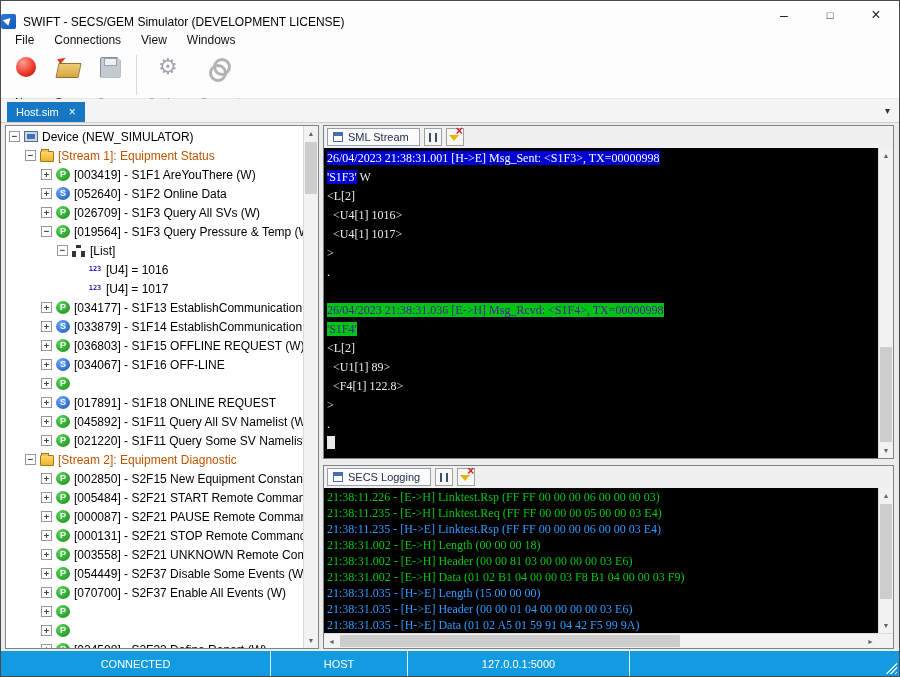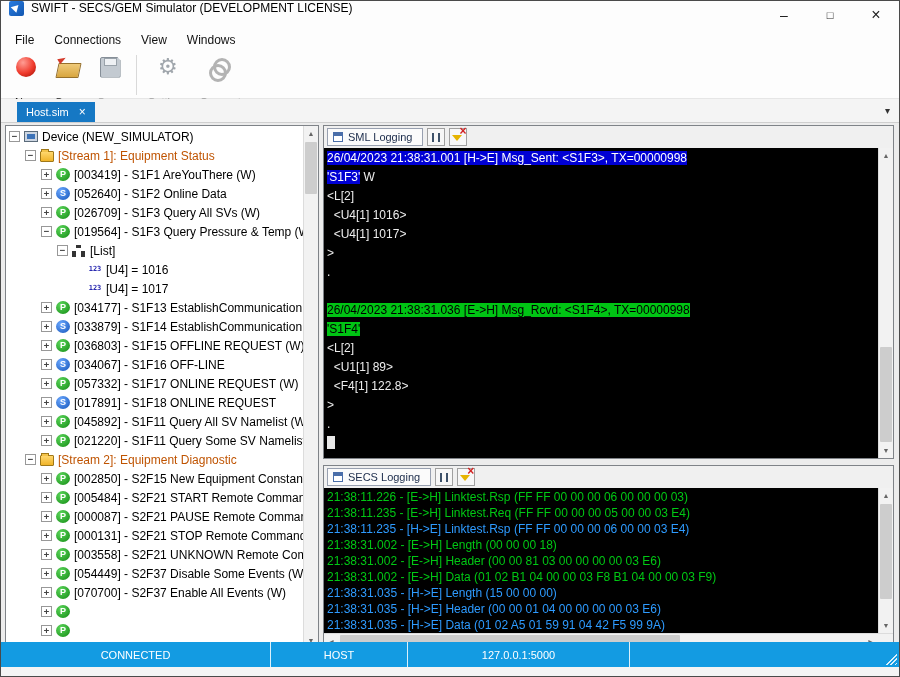--- a/index.html
+++ b/index.html
@@ -4,21 +4,21 @@
 <style>
   *{margin:0;padding:0;box-sizing:border-box}
   html,body{width:900px;height:677px;overflow:hidden;font-family:"Liberation Sans",sans-serif;background:#777}
   :root{
     --accent-blue:#1678c4; --status-bar-blue:#139be2; --sml-sent-bg:#0000d4; --sml-rcvd-bg:#00c414;
     --secs-green:#00c814; --secs-blue:#2e9bff; --stream-text:#bf5300; --terminal-bg:#000;
   }
   .window{position:relative;width:900px;height:677px;background:#f4f4f4;border:1px solid #4a4a4a;overflow:hidden}
 
   
-  .titlebar{position:absolute;top:0;left:0;right:0;height:28px;background:#fdfdfd;display:flex;align-items:flex-start;padding-left:8px}
+  .titlebar{position:absolute;top:0;left:0;right:0;height:28px;background:#fdfdfd;display:flex;align-items:flex-end;}
   .app-icon{width:15px;height:15px;background:linear-gradient(135deg,#2a7de1,#1257b0);border-radius:2px;position:relative;margin-right:7px;flex:0 0 15px}
   .app-icon::before{content:"";position:absolute;left:3px;top:3px;width:0;height:0;border-left:4px solid transparent;border-right:4px solid transparent;border-bottom:7px solid #fff;transform:rotate(45deg)}
   .title-text{font-size:12px;color:#000;white-space:nowrap}
   .win-controls{margin-left:auto;display:flex;height:100%}
   .win-btn{width:46px;height:100%;display:flex;align-items:center;justify-content:center;color:#222}
   .win-min{font-size:14px}.win-max{font-size:11px}.win-close{font-size:16px}
 
   
   .menubar{position:absolute;top:28px;left:0;right:0;height:22px;background:#fdfdfd;display:flex;align-items:center;padding-left:4px}
   .menu-item{padding:0 10px;font-size:12px;line-height:22px;color:#111}
@@ -35,21 +35,21 @@
   .icon-open::after{content:"";position:absolute;top:2px;left:3px;width:0;height:0;border:3px solid transparent;border-left:8px solid #d43a2a;transform:rotate(-30deg)}
   .icon-save::before{content:"";width:19px;height:19px;background:#c3cad1;border:1px solid #868f98;border-radius:2px;clip-path:polygon(0 0,82% 0,100% 18%,100% 100%,0 100%)}
   .icon-save::after{content:"";position:absolute;width:11px;height:6px;background:#eef1f4;border:1px solid #99a2aa;top:4px}
   .icon-settings::before{content:"\2699";font-family:"DejaVu Sans",sans-serif;font-size:22px;color:#a0a6ac;line-height:1}
   .icon-connect::before,.icon-connect::after{content:"";width:12px;height:12px;border:3px solid #b3b3b3;border-radius:50%;position:absolute}
   .icon-connect::before{left:2px;top:10px}.icon-connect::after{right:2px;top:4px}
   .icon-disconnect::before,.icon-disconnect::after{content:"";width:12px;height:12px;border:3px solid #d23333;border-radius:50%;position:absolute}
   .icon-disconnect::before{left:0;top:11px}.icon-disconnect::after{right:0;top:3px}
 
   
-  .tabbar{position:absolute;top:98px;left:0;right:0;height:24px;background:#f4f4f4;display:flex;align-items:flex-end;padding-left:16px;border-bottom:1px solid #cfcfcf}
+  .tabbar{position:absolute;top:98px;left:0;right:0;height:24px;background:#f4f4f4;display:flex;align-items:flex-end;padding-left:6px;border-bottom:1px solid #cfcfcf}
   .doc-tab{height:20px;background:var(--accent-blue);color:#fff;display:flex;align-items:center;padding:0 9px;font-size:11px;gap:10px}
   .tab-close{font-size:12px;color:#fff;line-height:1}
   .tab-overflow{margin-left:auto;margin-right:9px;font-size:10px;color:#333;align-self:center}
 
   
   .main{position:absolute;top:122px;left:0;right:0;bottom:25px;background:#ececec}
   .tree-panel{position:absolute;left:4px;top:2px;bottom:2px;width:314px;background:#fff;border:1px solid #7f8388;display:flex}
   .tree{flex:1;overflow:hidden;padding-top:1px}
   .tree-row{height:19px;display:flex;align-items:center;gap:4px;white-space:nowrap;overflow:hidden;font-size:12px;color:#000}
   .tree-row.stream .tree-label{color:var(--stream-text)}
@@ -88,32 +88,32 @@
   .panel-tab{display:flex;align-items:center;gap:5px;background:#fbfbfb;border:1px solid #98a0b0;padding:0 10px 1px 5px;font-size:11px;color:#1b2b4a;height:18px}
   .ptab-icon{width:10px;height:10px;border:1px solid #4a6ea9;background:#fff;position:relative;flex:0 0 10px}
   .ptab-icon::before{content:"";position:absolute;top:0;left:0;right:0;height:3px;background:#4a6ea9}
   .mini-btn{width:18px;height:18px;border:1px solid #a0a0a0;background:#f7f7f7;display:flex;align-items:center;justify-content:center;position:relative}
   .icon-pause{width:8px;height:9px;border-left:2px solid #3c5068;border-right:2px solid #3c5068}
   .icon-clearlog{position:relative;width:12px;height:12px}
   .icon-clearlog::before{content:"";position:absolute;left:0;top:4px;border-left:5px solid transparent;border-right:5px solid transparent;border-top:6px solid #e6b400}
   .icon-clearlog::after{content:"\00d7";position:absolute;right:-2px;top:-6px;color:#d22222;font:bold 12px/12px "Liberation Sans",sans-serif}
 
   .term-wrap{flex:1;display:flex;min-height:0;background:var(--terminal-bg)}
-  .terminal{flex:1;background:var(--terminal-bg);overflow:hidden;padding:1px 3px;font-family:Liberation Sans, sans-serif;white-space:pre}
+  .terminal{flex:1;background:var(--terminal-bg);overflow:hidden;padding:1px 3px;font-family:Liberation Serif, serif;white-space:pre}
   .sml-term{font-size:12px;line-height:19px}
   .seg.plain{color:#ededed}
   .seg.sent{background:var(--sml-sent-bg);color:#fff}
-  .seg.rcvd{background:var(--sml-rcvd-bg);color:#000000}
+  .seg.rcvd{background:var(--sml-rcvd-bg);color:#4c1d95}
   .cursor{display:inline-block;width:8px;height:13px;background:#e8e8e8;vertical-align:-2px}
   .secs-term{font-size:12px;line-height:16px}
   .secs-term .line.eh{color:var(--secs-green)}
   .secs-term .line.he{color:var(--secs-blue)}
 
   
-  .statusbar{position:absolute;left:0;right:0;bottom:9px;height:25px;background:var(--status-bar-blue);display:flex;color:#fff;font-size:11px}
+  .statusbar{position:absolute;left:0;right:0;bottom:0;height:25px;background:var(--status-bar-blue);display:flex;color:#fff;font-size:11px}
   .status-sec{display:flex;align-items:center;justify-content:center;border-right:1px solid rgba(255,255,255,.85);height:100%;white-space:nowrap}
   .sec0{width:270px}.sec1{width:137px}.sec2{width:131px}.sec3{width:222px}
   .sec4{flex:1;border-right:none;position:relative}
   .grip{position:absolute;right:2px;bottom:2px;width:13px;height:13px;
     background:linear-gradient(135deg,transparent 0 55%,rgba(255,255,255,.85) 55% 62%,transparent 62% 72%,rgba(255,255,255,.85) 72% 79%,transparent 79% 89%,rgba(255,255,255,.85) 89% 96%,transparent 96%)}
 </style>
 </head>
 <body>
 
 <div class="window">
@@ -232,21 +232,20 @@
             <span class="tree-label">[036803] - S1F15 OFFLINE REQUEST (W)</span>
           </div>
           <div class="tree-row" style="padding-left: 35px;">
             <span class="exp">+</span>
             <span class="node-icon icon-s">S</span>
             <span class="tree-label">[034067] - S1F16 OFF-LINE</span>
           </div>
           <div class="tree-row" style="padding-left: 35px;">
             <span class="exp">+</span>
             <span class="node-icon icon-p">P</span>
-            <span class="tree-label">[057332] - S1F17 ONLINE REQUEST (W)</span>
           </div>
           <div class="tree-row" style="padding-left: 35px;">
             <span class="exp">+</span>
             <span class="node-icon icon-s">S</span>
             <span class="tree-label">[017891] - S1F18 ONLINE REQUEST</span>
           </div>
           <div class="tree-row" style="padding-left: 35px;">
             <span class="exp">+</span>
             <span class="node-icon icon-p">P</span>
             <span class="tree-label">[045892] - S1F11 Query All SV Namelist (W)</span>
@@ -316,21 +315,21 @@
         <div class="vs-arrow vs-down">▼</div>
       </div>
     </div>
 
     <div class="right-col">
 
       <div class="panel sml-panel">
         <div class="panel-header">
           <div class="panel-tab">
             <span class="ptab-icon"></span>
-            <span>SML Logging</span>
+            <span>SML Stream</span>
           </div>
           <div class="mini-btn">
             <span class="icon-pause"></span>
           </div>
           <div class="mini-btn">
             <span class="icon-clearlog"></span>
           </div>
         </div>
         <div class="term-wrap">
           <div class="terminal sml-term"><div class="tline"><span class="seg sent">26/04/2023 21:38:31.001 [H-&gt;E] Msg_Sent: &lt;S1F3&gt;, TX=00000998</span></div><div class="tline"><span class="seg sent">'S1F3'</span><span class="seg plain"> W</span></div><div class="tline"><span class="seg plain">&lt;L[2]</span></div><div class="tline"><span class="seg plain">  &lt;U4[1] 1016&gt;</span></div><div class="tline"><span class="seg plain">  &lt;U4[1] 1017&gt;</span></div><div class="tline"><span class="seg plain">&gt;</span></div><div class="tline"><span class="seg plain">.</span></div><div class="tline">&nbsp;</div><div class="tline"><span class="seg rcvd">26/04/2023 21:38:31.036 [E-&gt;H] Msg_Rcvd: &lt;S1F4&gt;, TX=00000998</span></div><div class="tline"><span class="seg rcvd">'S1F4'</span></div><div class="tline"><span class="seg plain">&lt;L[2]</span></div><div class="tline"><span class="seg plain">  &lt;U1[1] 89&gt;</span></div><div class="tline"><span class="seg plain">  &lt;F4[1] 122.8&gt;</span></div><div class="tline"><span class="seg plain">&gt;</span></div><div class="tline"><span class="seg plain">.</span></div><div class="tline"><span class="cursor"></span></div></div>

